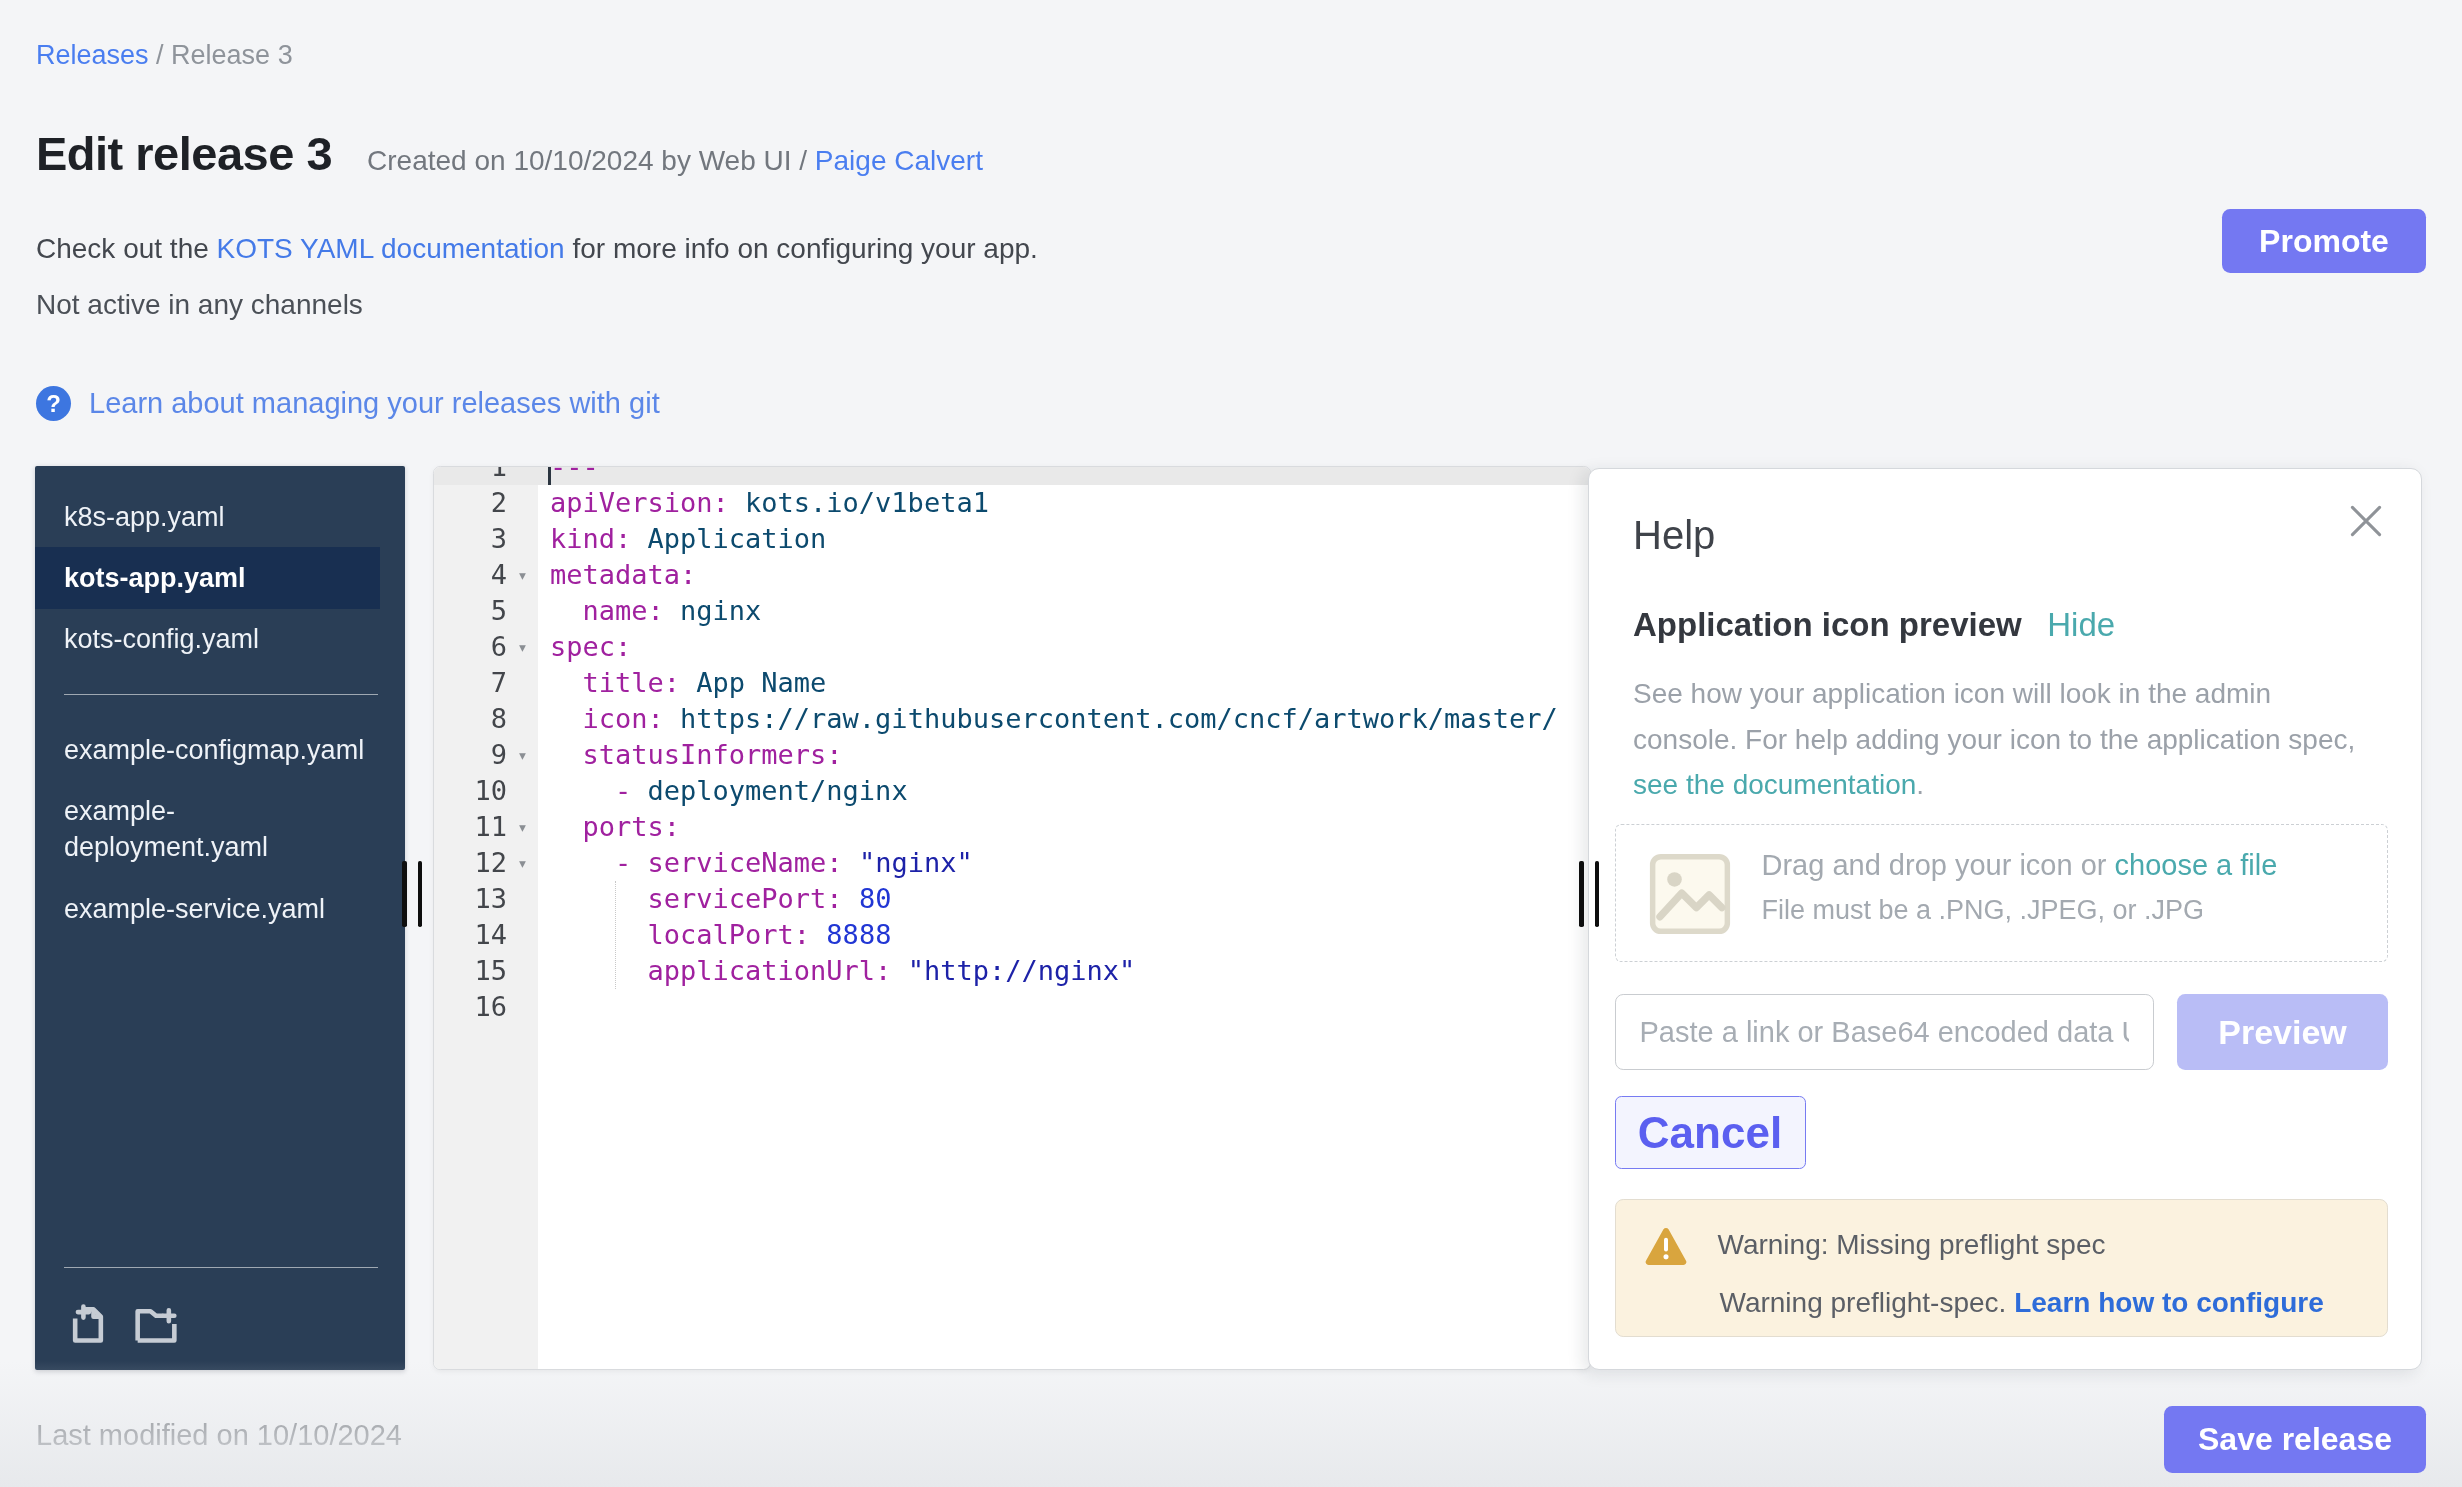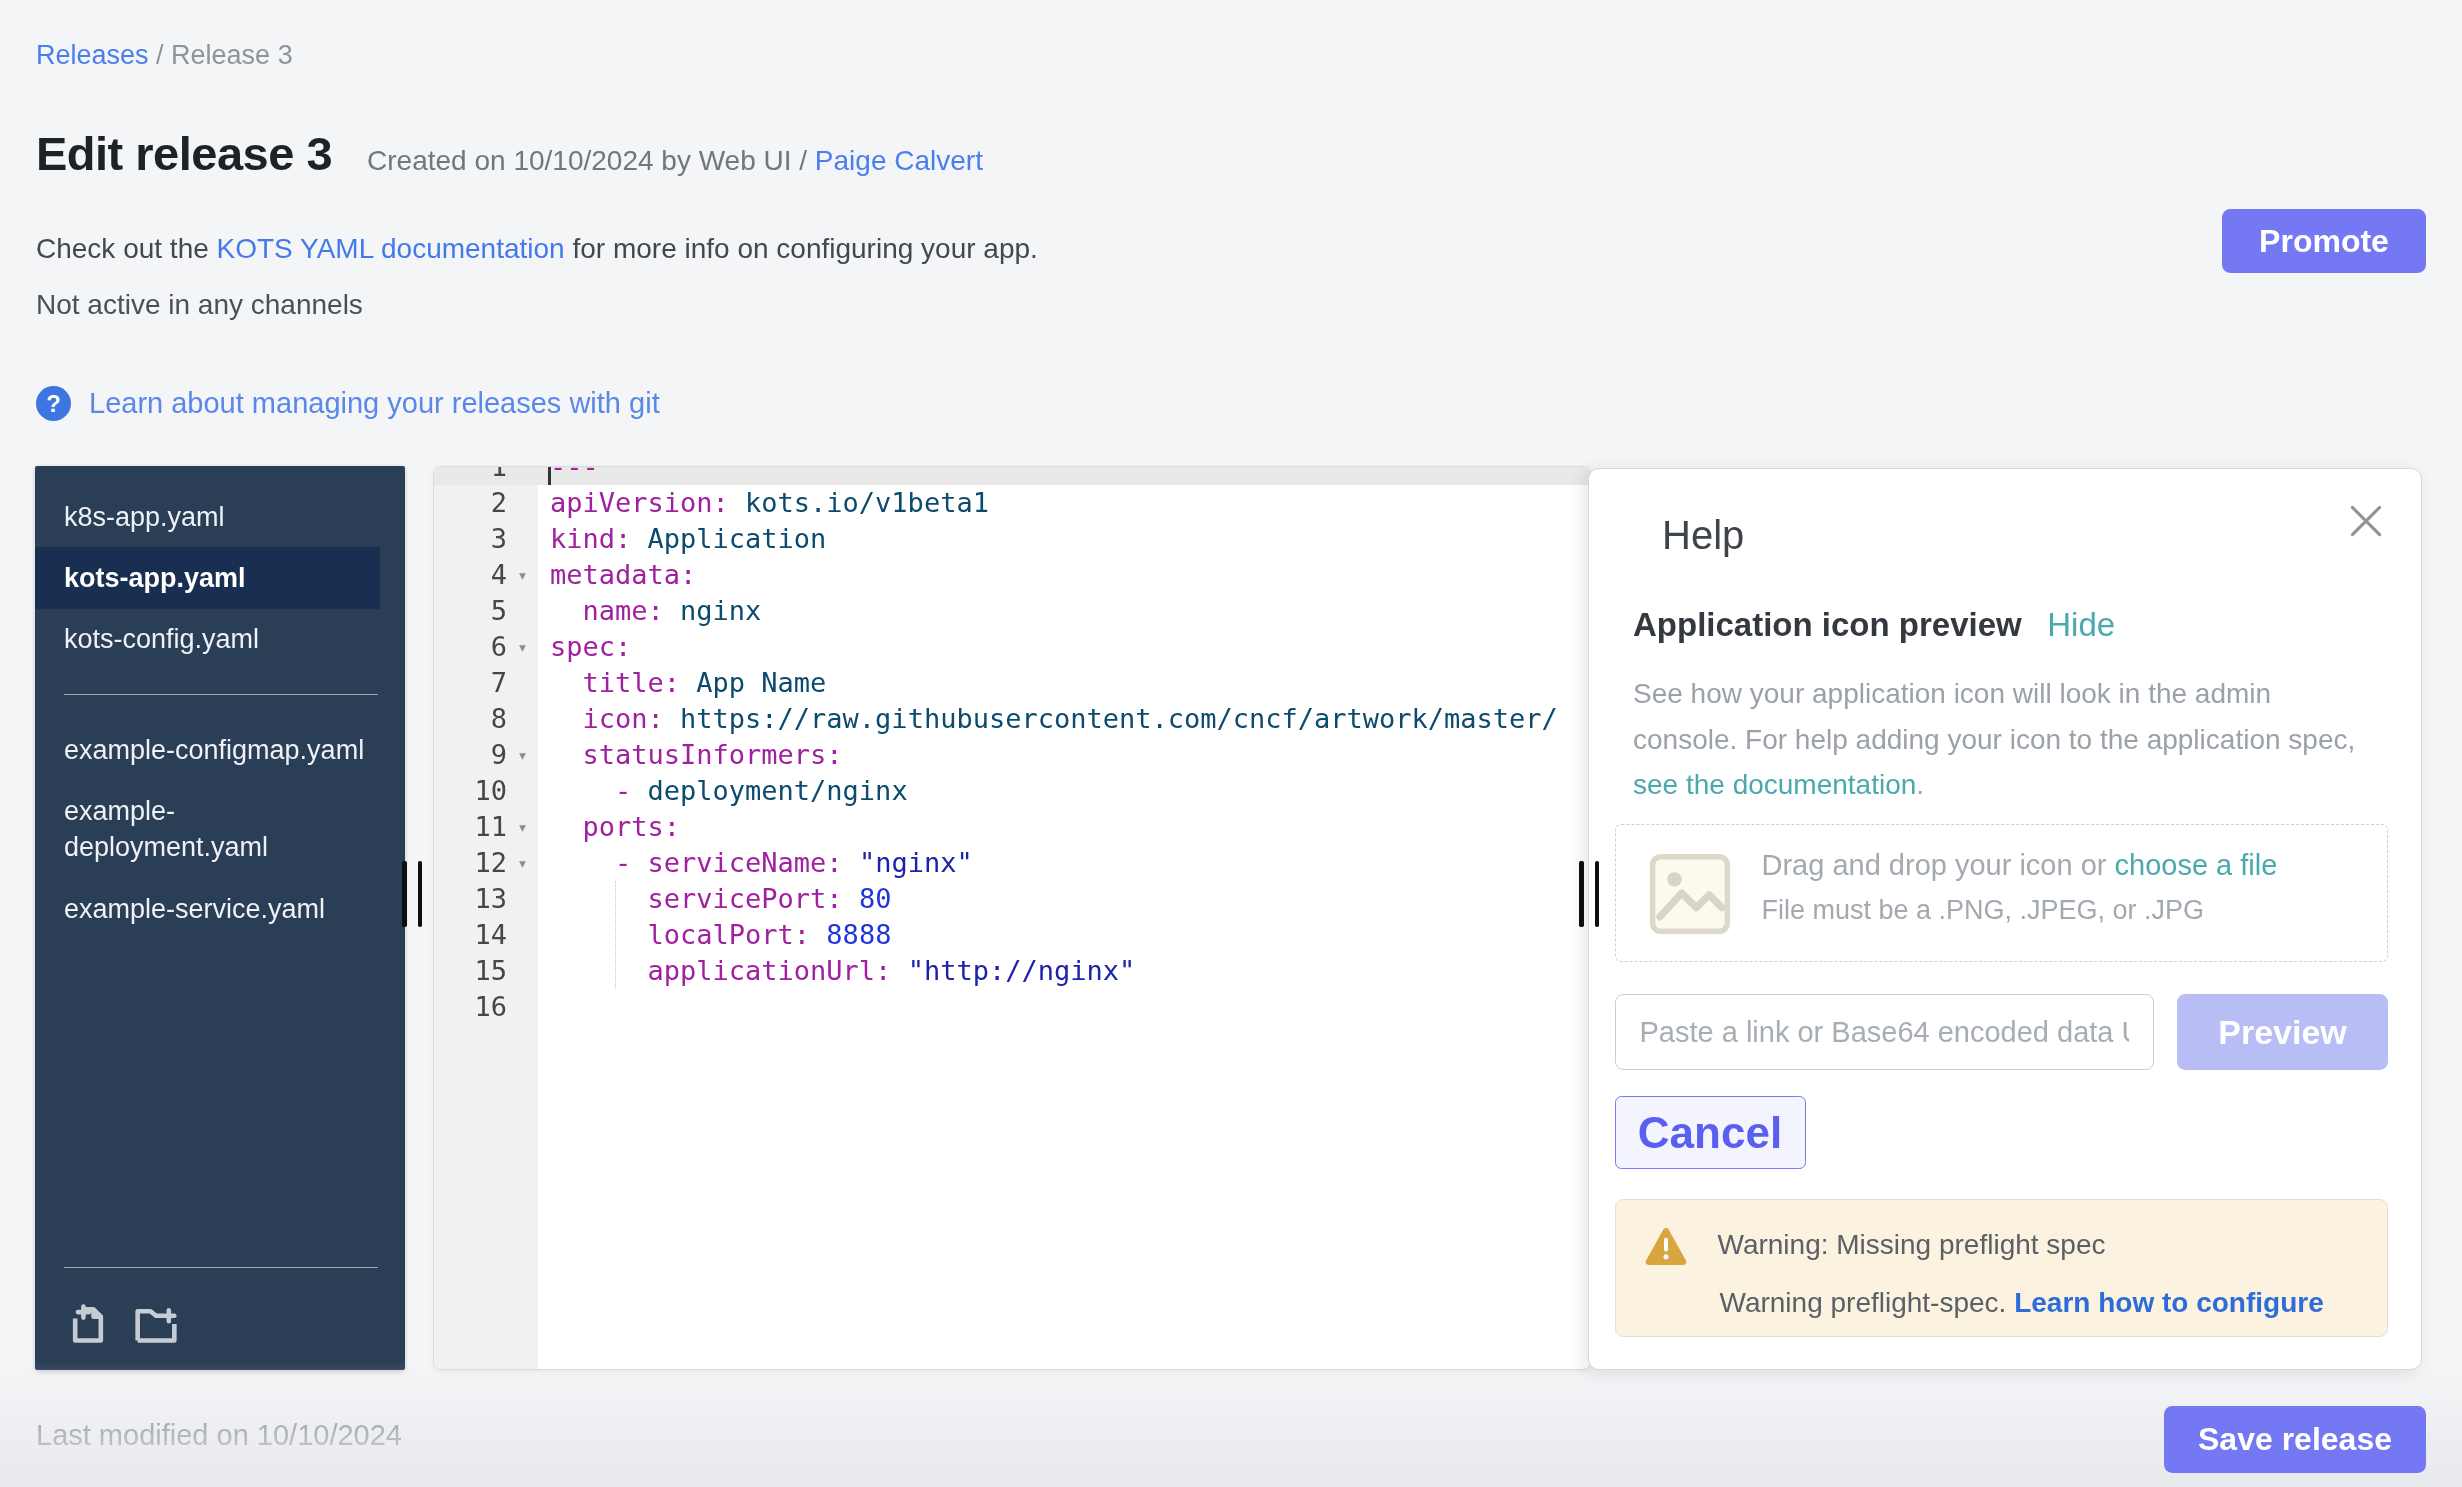--- a/index.html
+++ b/index.html
@@ -91,21 +91,21 @@
   .handle-left { left:402px; }
   .handle-right { left:1579px; }
 
   
   .help-card {
     position:absolute; left:1588px; top:468px; width:834px; height:902px;
     background:#fff; border:0.9px solid #d5d8dc; border-radius:11px; z-index:20;
     box-shadow:-5.5px 3.6px 16.4px rgba(30,35,45,.10);
   }
   .help-close { position:absolute; top:33px; right:36px; width:38px; height:38px; cursor:pointer; }
-  .help-title { position:absolute; left:44px; top:44px; font-size:40px; font-weight:500; color:#3f434a;margin-left:29px; }
+  .help-title { position:absolute; left:44px; top:44px; font-size:40px; font-weight:500; color:#3f434a; }
   .help-section-row { position:absolute; left:44px; top:137px; display:flex; align-items:baseline; gap:25.5px; }
   .help-section-title { font-size:33px; font-weight:700; color:#34383f; }
   .teal-link { color:#4aa9ad; cursor:pointer; }
   .hide-link { font-size:33px; }
   .help-desc { position:absolute; left:44px; top:202px; font-size:28px; line-height:46px; color:#9ba1a9; }
   .doc-link-line { font-size:28px; line-height:46px; }
 
   .dropzone {
     position:absolute; left:25.5px; right:33px; top:355px; height:138px;
     border:1.8px dashed #ccd0d4; border-radius:6.4px; cursor:pointer;

